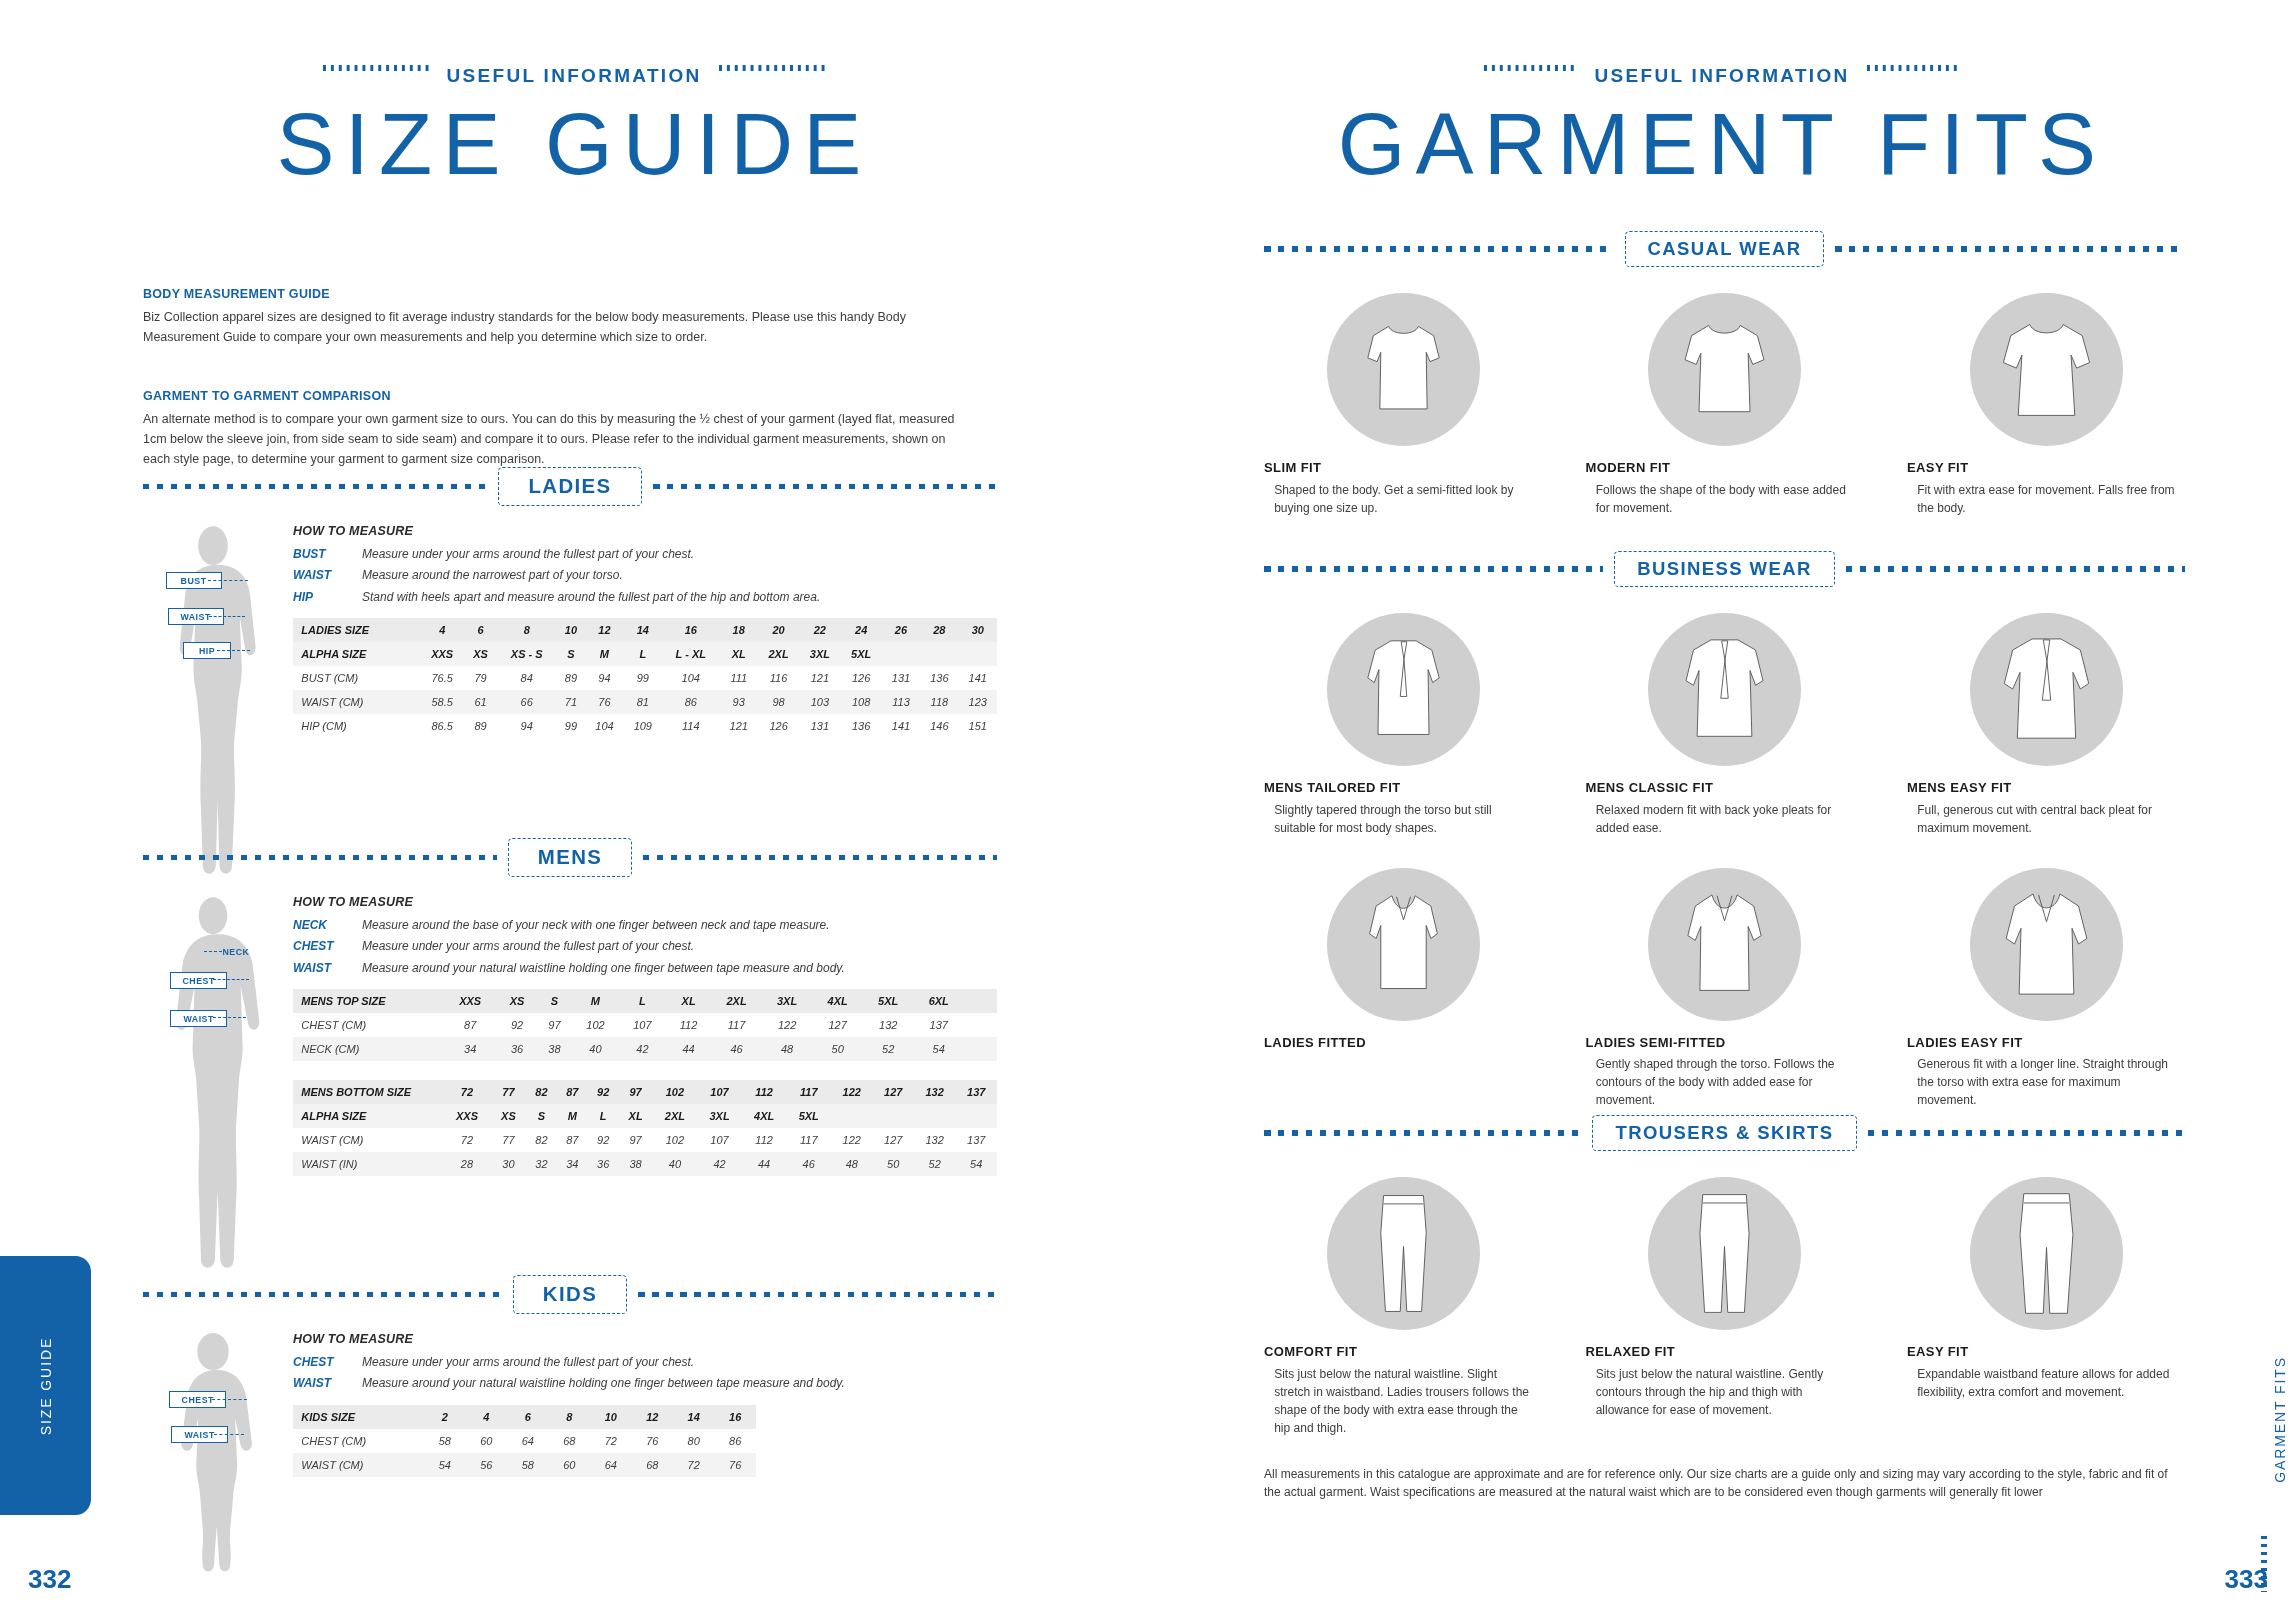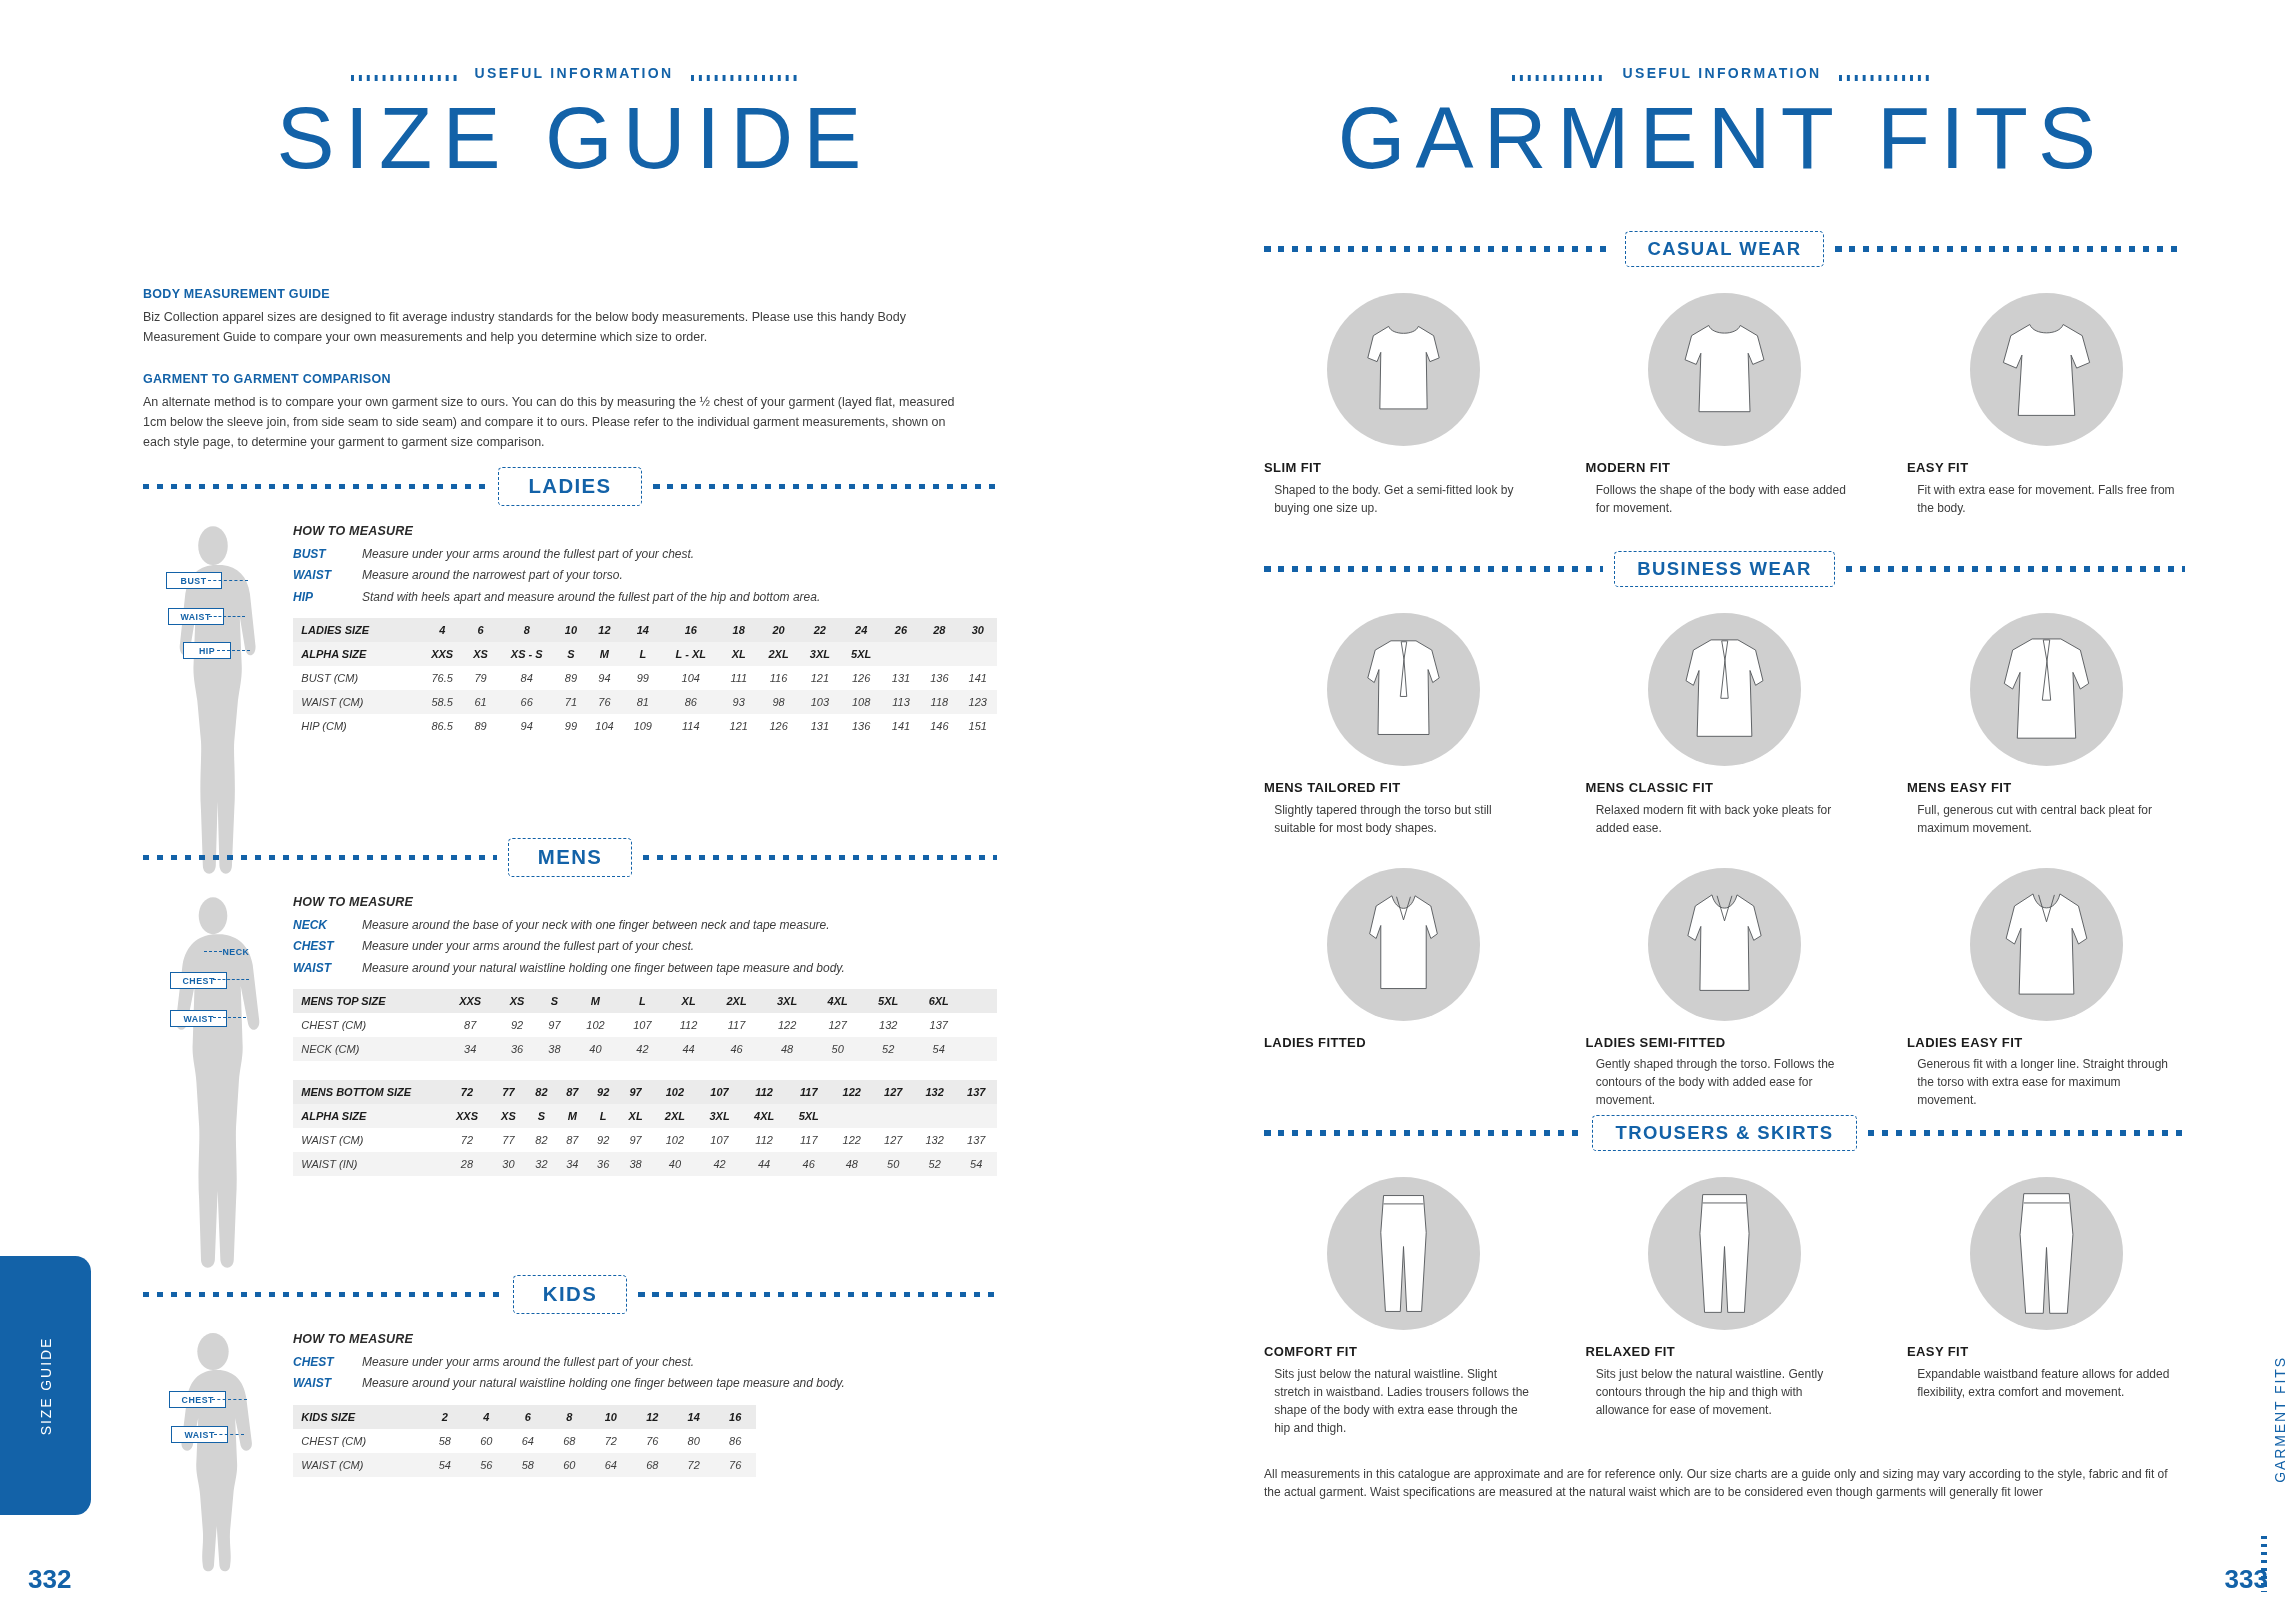--- a/index.html
+++ b/index.html
@@ -10,41 +10,41 @@
     color:#3a3a3a;
     position:relative;
     overflow:hidden;
   }
   .page{position:absolute;top:0;left:0;width:2295px;height:1623px;}
   .left-page{position:absolute;left:0;top:0;width:1148px;height:1623px;}
   .right-page{position:absolute;left:1148px;top:0;width:1148px;height:1623px;}
 
   
   .eyebrow{
-    display:flex;align-items:flex-end;justify-content:center;gap:17.6px;
-    color:#1362a8;font-size:14px;letter-spacing:2.3px;font-weight:bold;
+    display:flex;align-items:flex-start;justify-content:center;gap:17.6px;
+    color:#1362a8;font-size:19px;letter-spacing:2.3px;font-weight:bold;
   }
   .dashline{
     height:6px;width:106px;
     background-image:repeating-linear-gradient(to right,#1362a8 0 3.2px,transparent 3.2px 7.9px);
     background-size:7.9px 6px;
     background-repeat:repeat-x;
   }
   .dashline.short{width:93px;}
   .bigtitle{
     text-align:center;color:#1362a8;
     font-size:87px;letter-spacing:10.2px;font-weight:300;
     margin-top:13px;line-height:1;
   }
 
   
   .intro-block{margin-top:30px;}
   .intro-h{color:#1362a8;font-size:12.5px;font-weight:bold;letter-spacing:0.3px;margin-bottom:6px;}
   .intro-p{font-size:12.5px;line-height:1.62;color:#3d3d3d;max-width:828px;}
-  .intro-block.second{margin-top:24px;}
+  .intro-block.second{margin-top:41px;}
 
   
   .sec-div{position:relative;display:flex;align-items:center;margin:0;}
   .sec-div .line{
     flex:1;height:5.6px;
     background-image:repeating-linear-gradient(to right,#1362a8 0 6.5px,transparent 6.5px 14px);
   }
   .sec-label{
     border:1.4px dashed #1362a8;border-radius:4.6px;
     color:#1362a8;font-size:20.4px;font-weight:bold;letter-spacing:1.4px;

